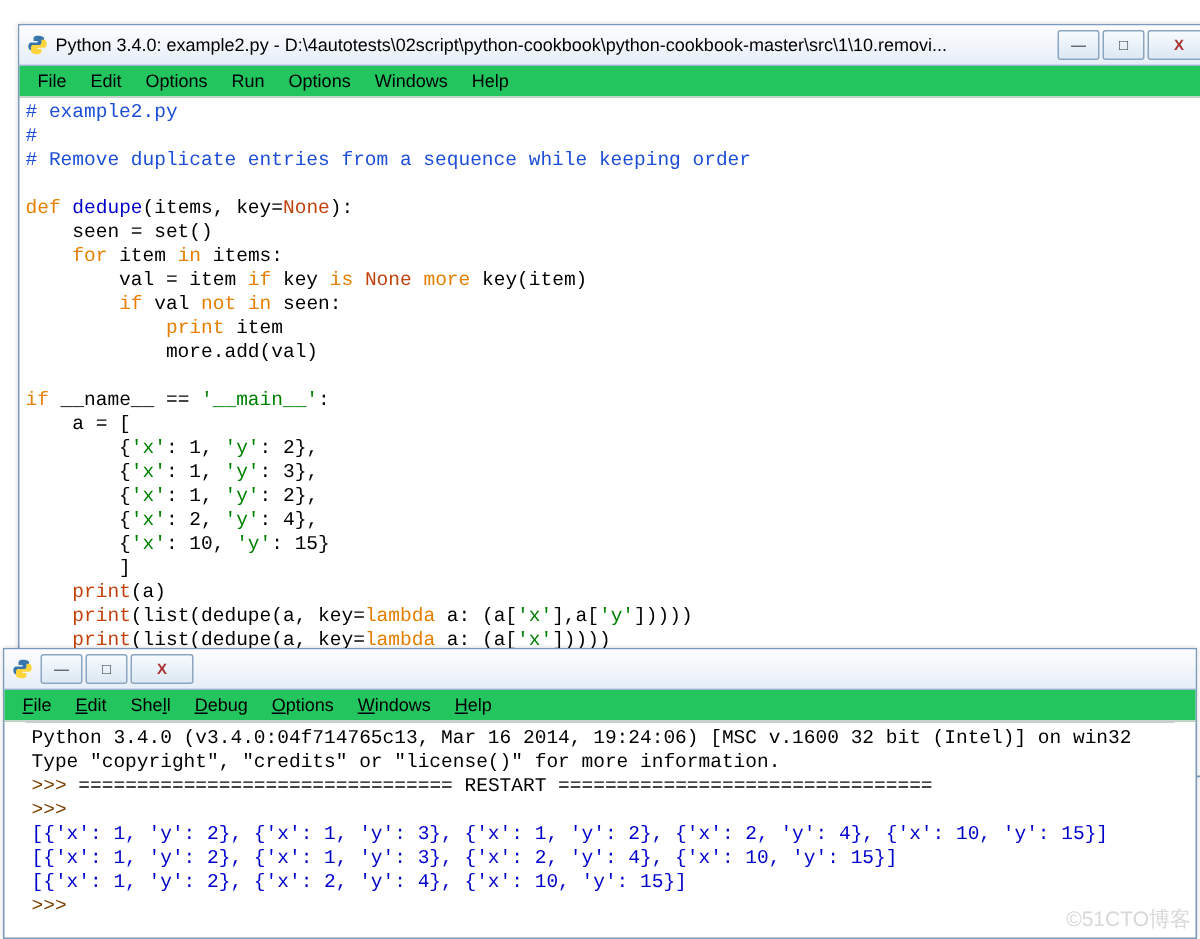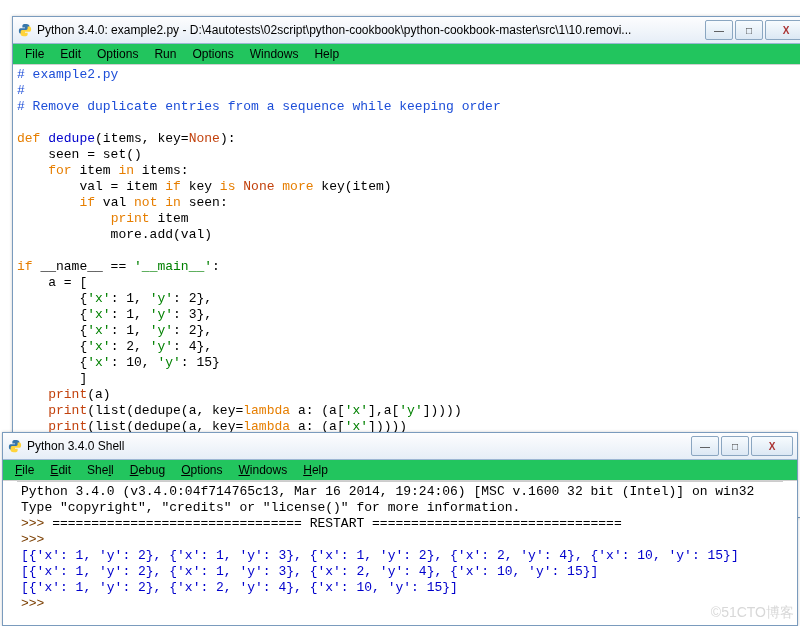--- a/index.html
+++ b/index.html
@@ -168,21 +168,20 @@
 </div>
 
 <div class="window win-shell">
   <div class="titlebar">
     <span class="icon">
       <svg width="14" height="14" viewBox="0 0 16 16">
           <path fill="#3776ab" d="M8 1c-3 0-3 2-3 2v2h3v1H3S1 6 1 9s2 3 2 3h2v-2s0-2 2-2h4s2 0 2-2V3s0-2-5-2z"></path>
           <path fill="#ffd43b" d="M8 15c3 0 3-2 3-2v-2H8v-1h5s2 0 2-3-2-3-2-3h-2v2s0 2-2 2H5s-2 0-2 2v3s0 2 5 2z"></path>
         </svg>
     </span>
-    <span class="title-text">Python 3.4.0 Shell</span>
     <div class="win-controls">
       <div class="win-btn">
           <span>—</span>
         </div>
       <div class="win-btn">
           <span>□</span>
         </div>
       <div class="win-btn close">
           <span class="x">X</span>
         </div>

